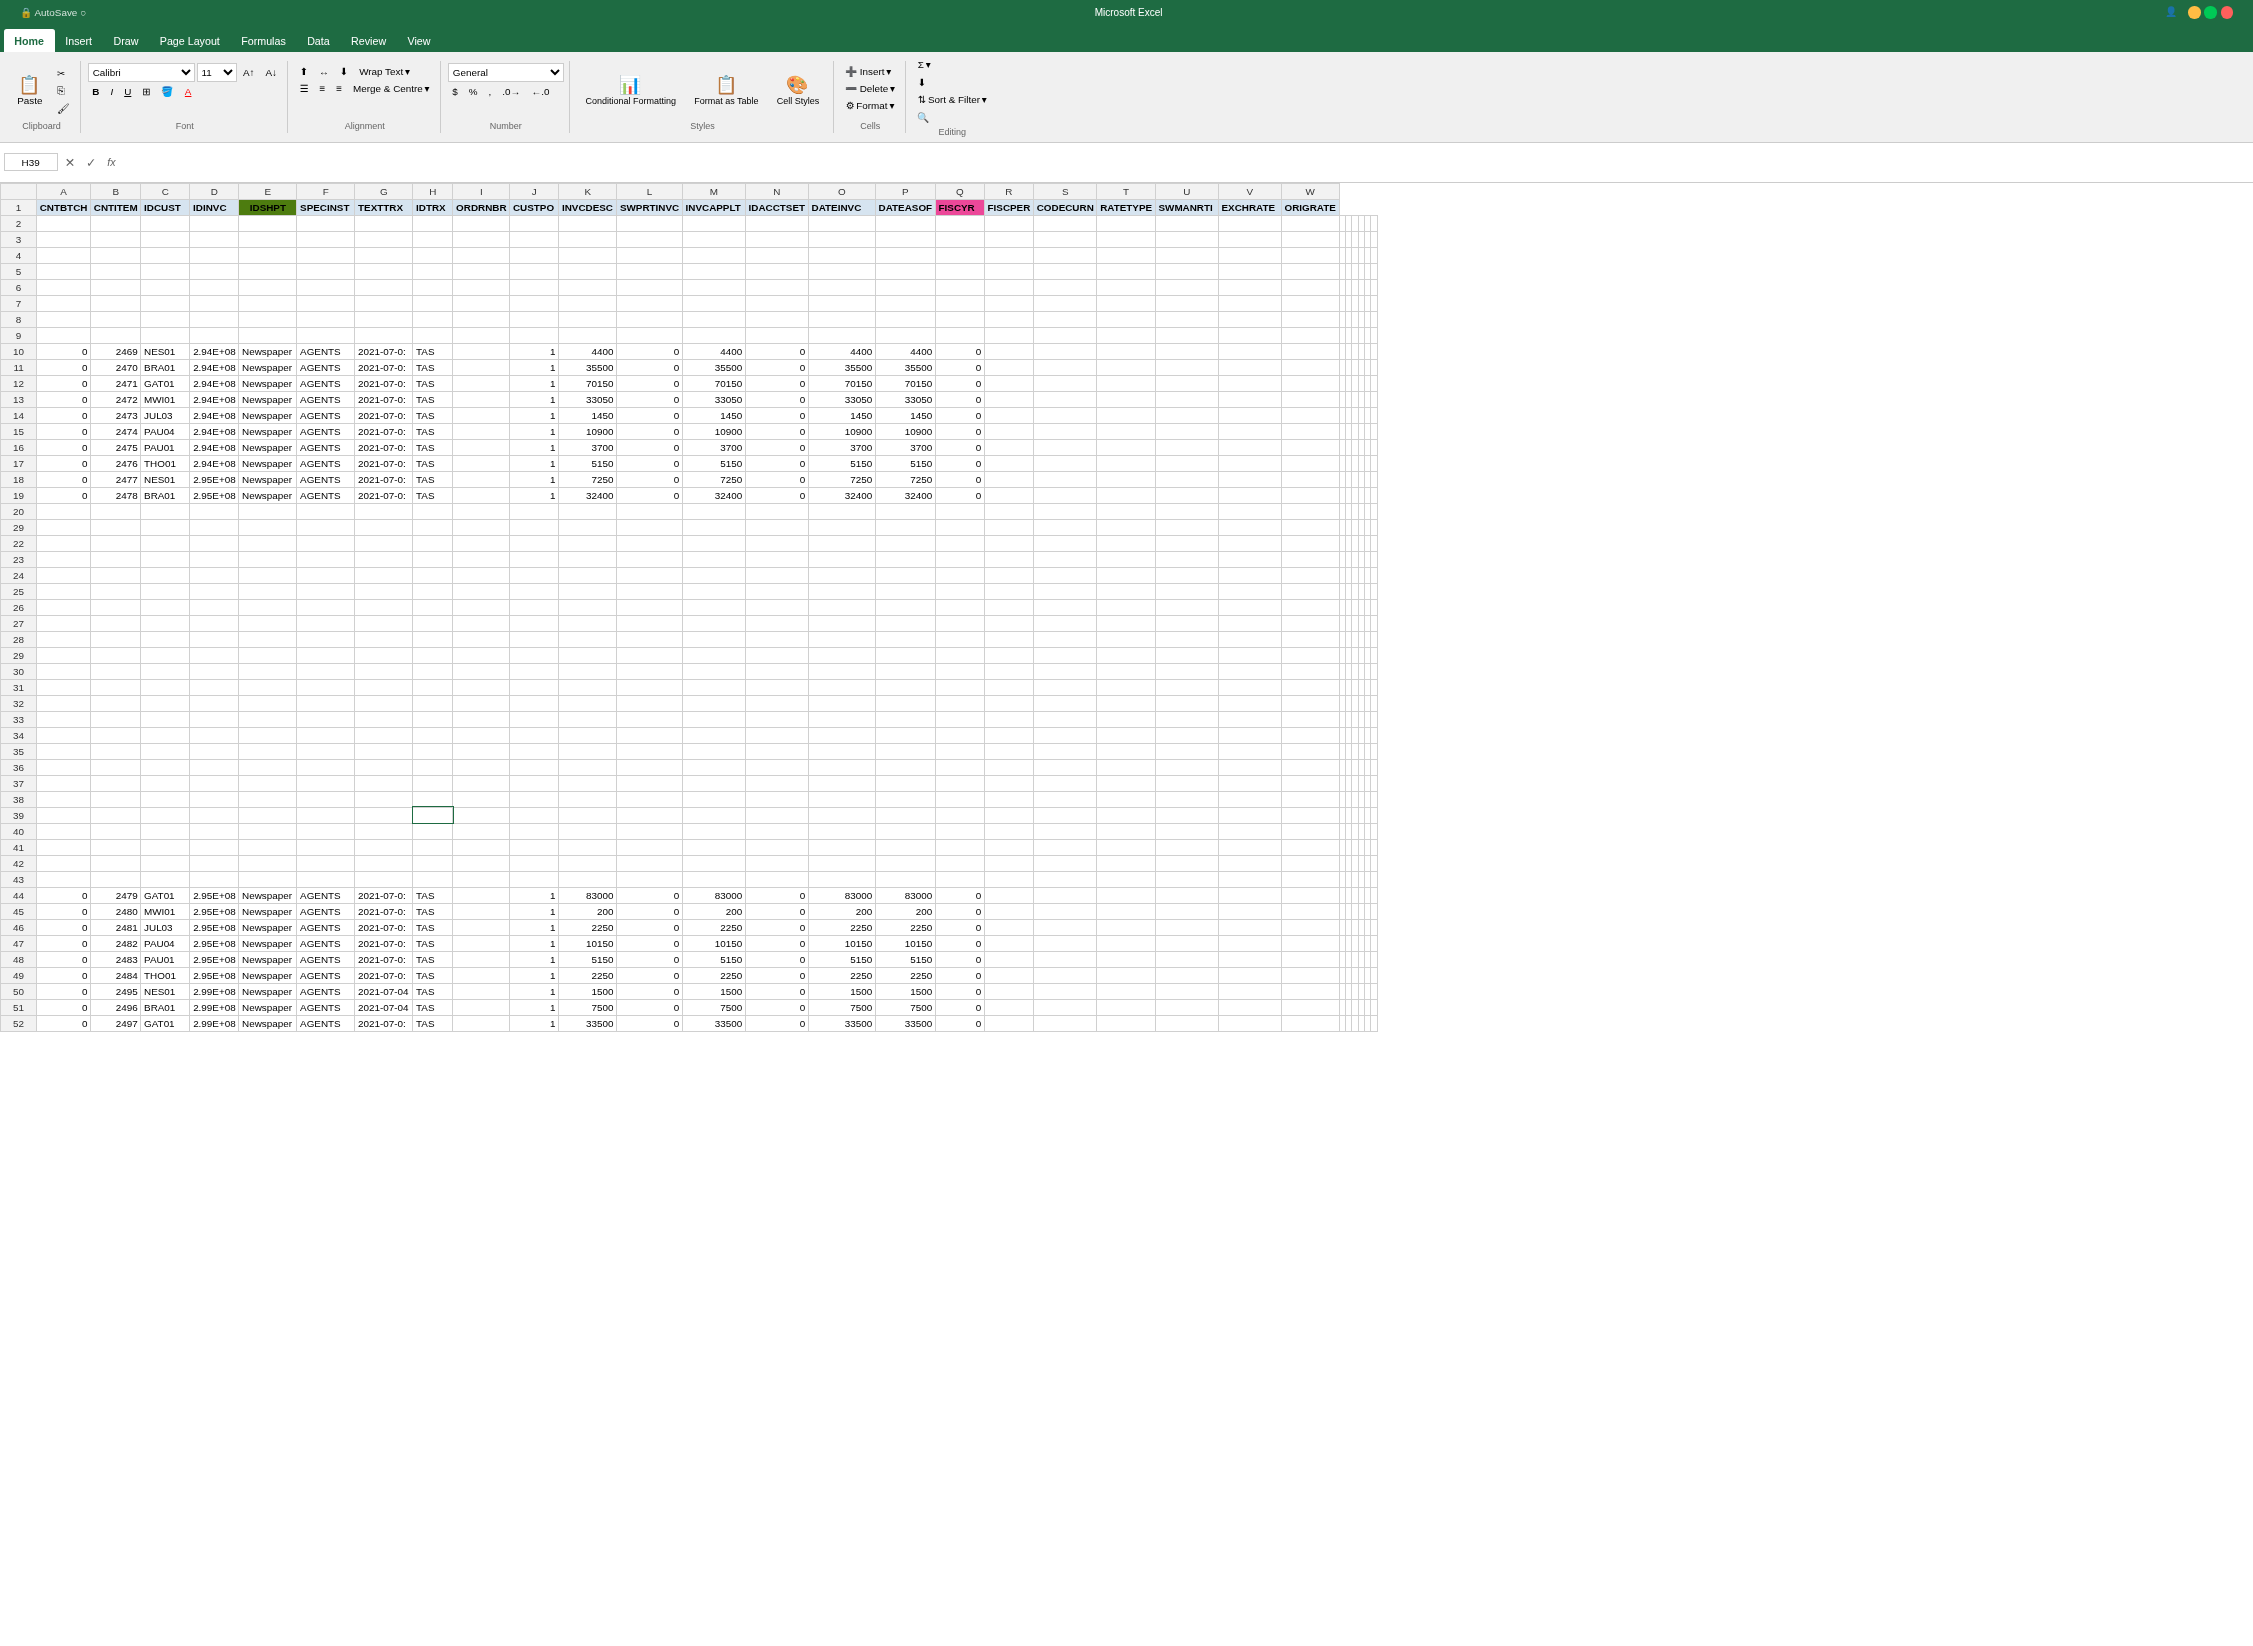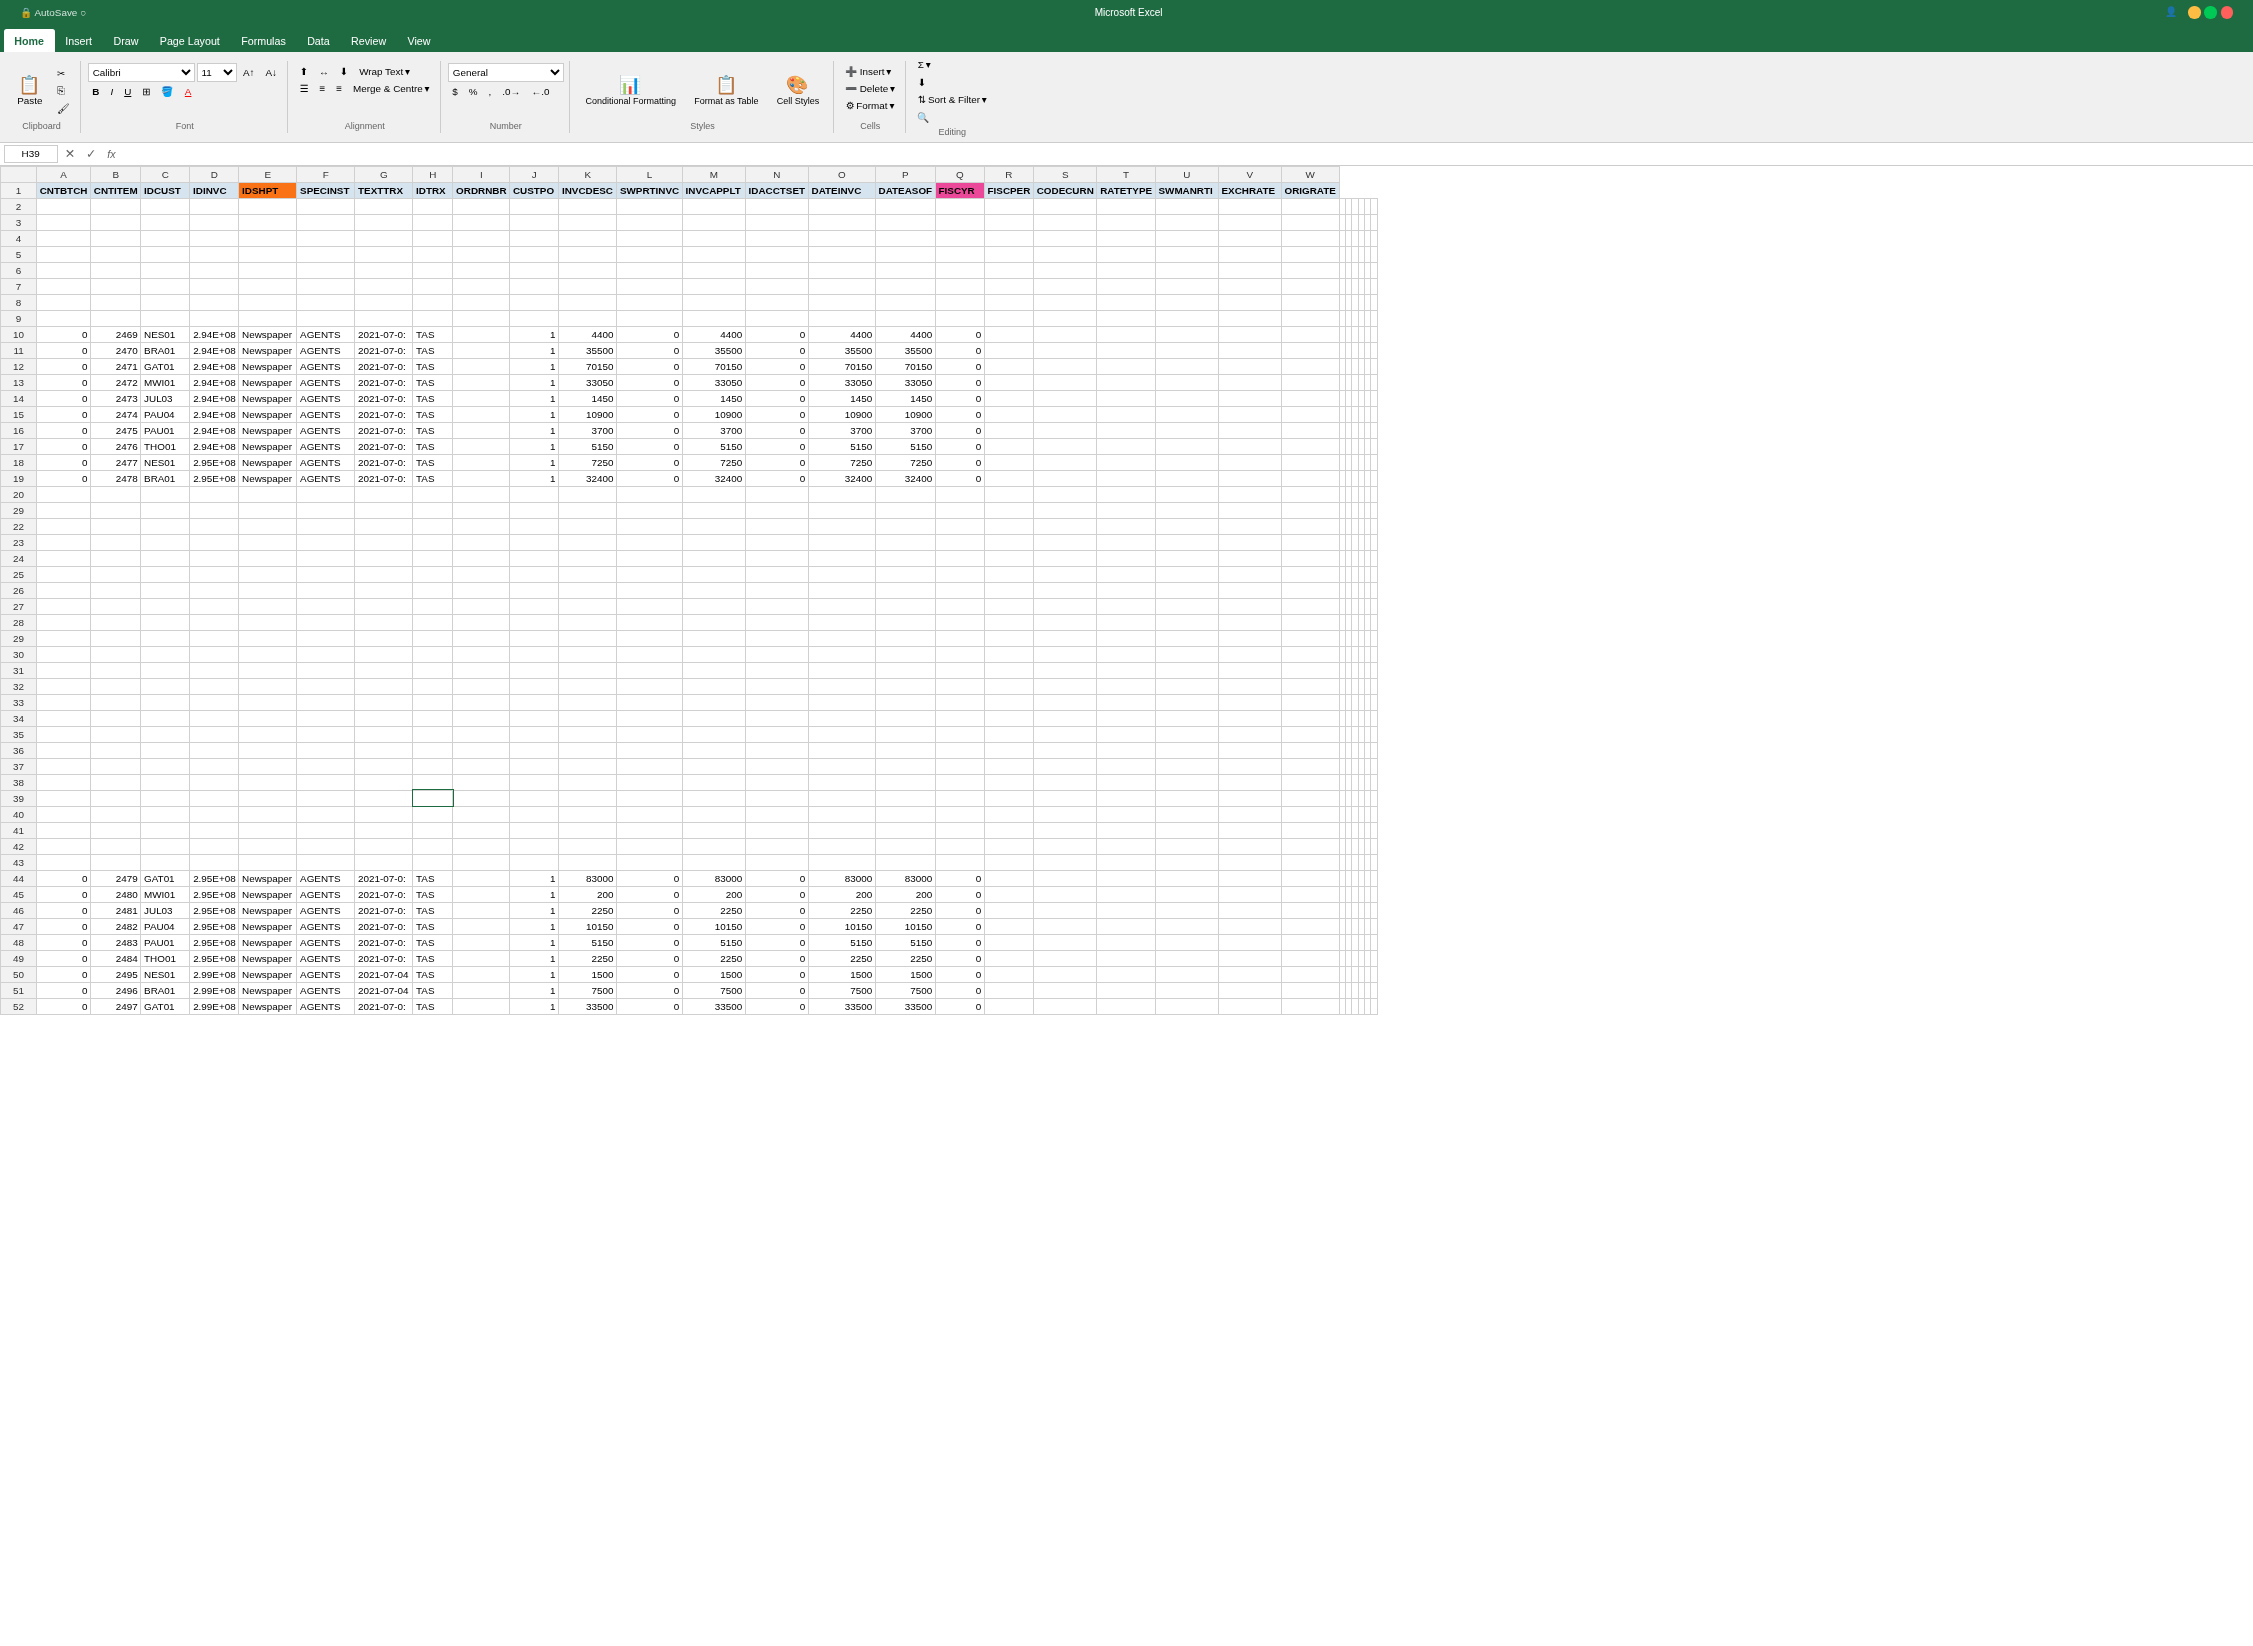--- a/index.html
+++ b/index.html
@@ -132,21 +132,21 @@
       height: 19.7px;
       font-size: 9.9px;
       border: 0.9px solid #ccc;
       background: white;
     }
 
     
     .formula-bar {
       display: flex;
       align-items: center;
-      height: 23px;
+      height: 40px;
       border-bottom: 0.9px solid #ccc;
       background: #fff;
       padding: 0 3.6px;
       gap: 3.6px;
     }
     .name-box {
       width: 54px;
       border: 0.9px solid #ccc;
       height: 18px;
       font-size: 9.9px;
@@ -537,21 +537,21 @@
         </tr>
       </thead>
       <tbody id="grid-body">
 
         <tr>
           <td class="row-num">1</td>
           <td class="text-cell" style="background:#d6e4f0;font-weight:bold;">CNTBTCH</td>
           <td class="text-cell" style="background:#d6e4f0;font-weight:bold;">CNTITEM</td>
           <td class="text-cell" style="background:#d6e4f0;font-weight:bold;">IDCUST</td>
           <td class="text-cell" style="background:#d6e4f0;font-weight:bold;margin-left:36px;">IDINVC</td>
-          <td class="text-cell" style="background:#f97316;font-weight:bold;">IDSHPT</td>
+          <td class="text-cell" style="background:#4d7c0f;font-weight:bold;text-align:center;">IDSHPT</td>
           <td class="text-cell" style="background:#d6e4f0;font-weight:bold;">SPECINST</td>
           <td class="text-cell" style="background:#d6e4f0;font-weight:bold;">TEXTTRX</td>
           <td class="text-cell" style="background:#d6e4f0;font-weight:bold;">IDTRX</td>
           <td class="text-cell" style="background:#d6e4f0;font-weight:bold;">ORDRNBR</td>
           <td class="text-cell" style="background:#d6e4f0;font-weight:bold;">CUSTPO</td>
           <td class="text-cell" style="background:#d6e4f0;font-weight:bold;">INVCDESC</td>
           <td class="text-cell" style="background:#d6e4f0;font-weight:bold;">SWPRTINVC</td>
           <td class="text-cell" style="background:#d6e4f0;font-weight:bold;">INVCAPPLT</td>
           <td class="text-cell" style="background:#d6e4f0;font-weight:bold;">IDACCTSET</td>
           <td class="text-cell" style="background:#d6e4f0;font-weight:bold;">DATEINVC</td>

